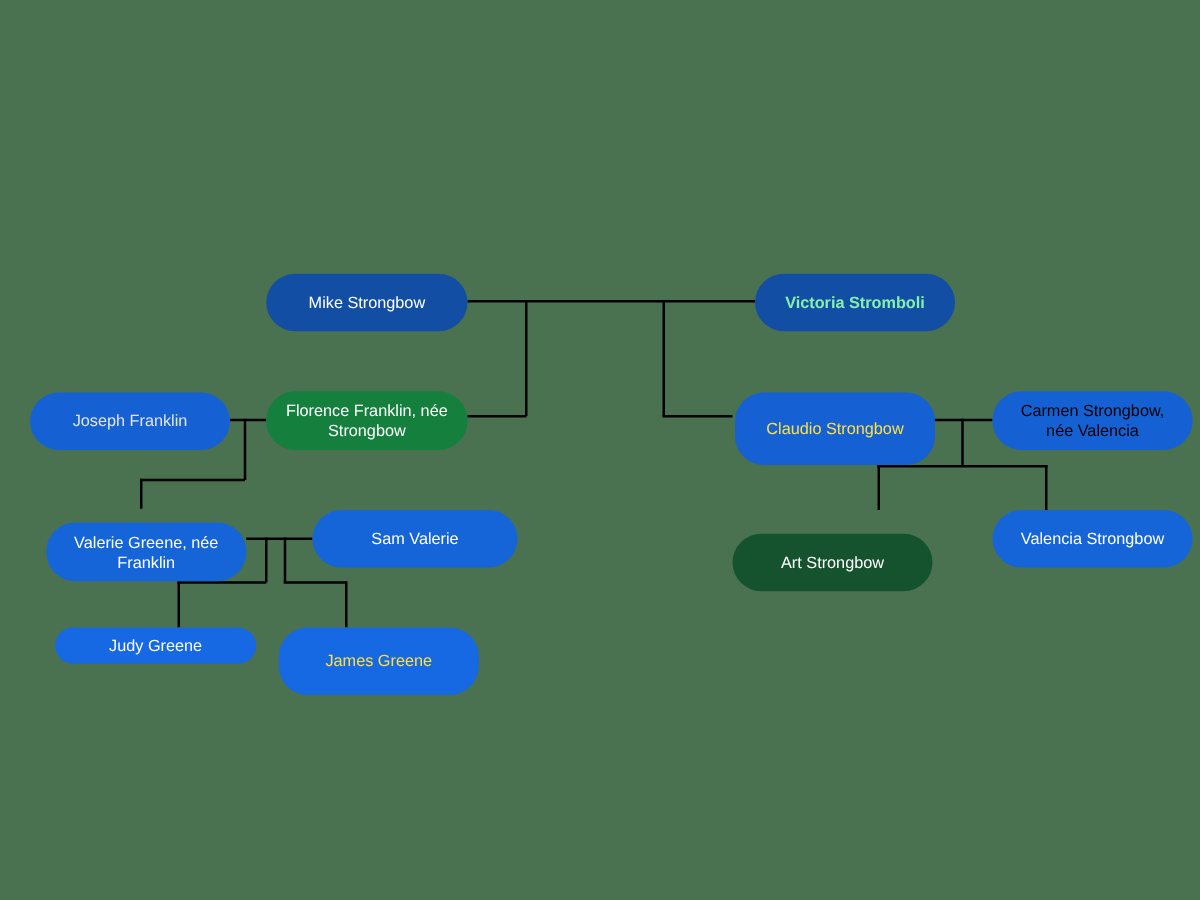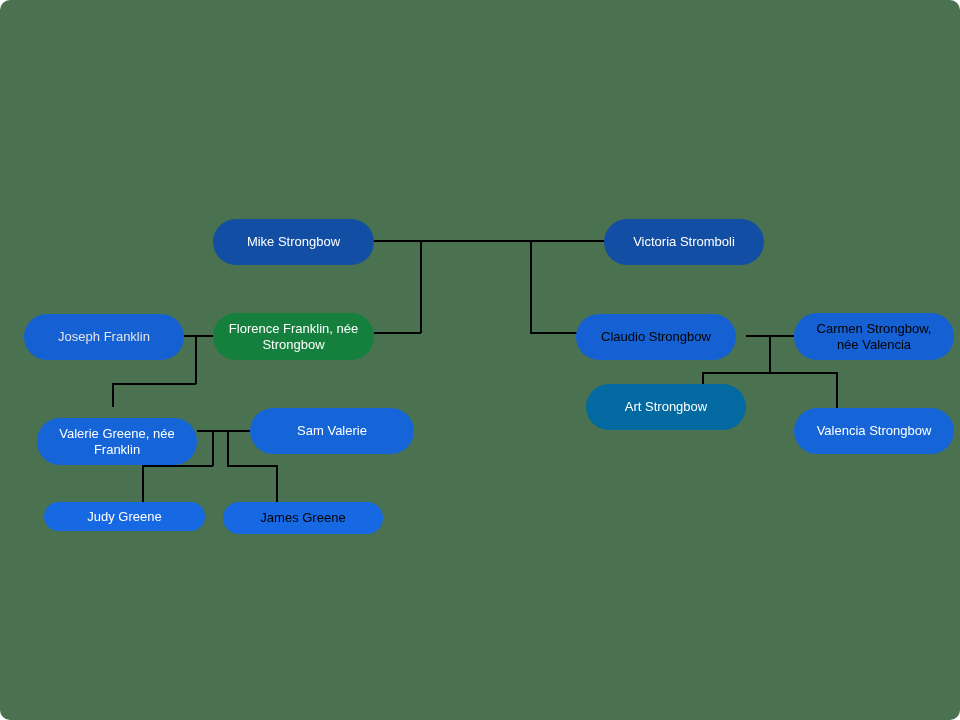--- a/index.html
+++ b/index.html
@@ -33,21 +33,21 @@
     cursor: default;
   }
   .edge {
     position: absolute;
     background: #000000;
   }
 </style>
 </head>
 <body>
 
-<div class="stage" style="background: rgb(74, 114, 80); border-radius: 10px;">
+<div class="stage" style="background: rgb(74, 114, 80);">
   <div>
       <div class="edge" style="left: 374px; top: 240px; width: 230px; height: 2px; background: rgb(0, 0, 0);"></div>
       <div class="edge" style="left: 420px; top: 240px; width: 2px; height: 93px; background: rgb(0, 0, 0);"></div>
       <div class="edge" style="left: 374px; top: 332px; width: 47px; height: 2px; background: rgb(0, 0, 0);"></div>
       <div class="edge" style="left: 530px; top: 240px; width: 2px; height: 93px; background: rgb(0, 0, 0);"></div>
       <div class="edge" style="left: 530px; top: 332px; width: 56px; height: 2px; background: rgb(0, 0, 0);"></div>
       <div class="edge" style="left: 184px; top: 335px; width: 29px; height: 2px; background: rgb(0, 0, 0);"></div>
       <div class="edge" style="left: 195px; top: 335px; width: 2px; height: 49px; background: rgb(0, 0, 0);"></div>
       <div class="edge" style="left: 112px; top: 383px; width: 84px; height: 2px; background: rgb(0, 0, 0);"></div>
       <div class="edge" style="left: 112px; top: 383px; width: 2px; height: 24px; background: rgb(0, 0, 0);"></div>
@@ -61,47 +61,47 @@
       <div class="edge" style="left: 746px; top: 335px; width: 48px; height: 2px; background: rgb(0, 0, 0);"></div>
       <div class="edge" style="left: 769px; top: 335px; width: 2px; height: 38px; background: rgb(0, 0, 0);"></div>
       <div class="edge" style="left: 702px; top: 372px; width: 136px; height: 2px; background: rgb(0, 0, 0);"></div>
       <div class="edge" style="left: 702px; top: 372px; width: 2px; height: 36px; background: rgb(0, 0, 0);"></div>
       <div class="edge" style="left: 836px; top: 372px; width: 2px; height: 36px; background: rgb(0, 0, 0);"></div>
     </div>
   <div>
       <div class="node" style="left: 213px; top: 219px; width: 161px; height: 46px; background: rgb(19, 78, 165); color: rgb(255, 255, 255);">
         <span>Mike Strongbow</span>
       </div>
-      <div class="node" style="left: 604px; top: 219px; width: 160px; height: 46px; background: rgb(19, 78, 165); color: #ffffff;">
+      <div class="node" style="left: 604px; top: 219px; width: 160px; height: 46px; background: rgb(19, 78, 165); color: #86efac; font-weight: bold;">
         <span>Victoria Stromboli</span>
       </div>
       <div class="node" style="left: 24px; top: 314px; width: 160px; height: 46px; background: rgb(21, 97, 212); color: #e5e5e5;">
         <span>Joseph Franklin</span>
       </div>
       <div class="node" style="left: 213px; top: 313px; width: 161px; height: 47px; background: #15803d; color: rgb(255, 255, 255);">
         <span>Florence Franklin, née Strongbow</span>
       </div>
-      <div class="node" style="left: 576px; top: 314px; width: 160px; height: 46px; background: rgb(21, 97, 212); color: #000000;">
+      <div class="node" style="left: 588px; top: 314px; width: 160px; height: 58px; background: rgb(21, 97, 212); color: #fde047;">
         <span>Claudio Strongbow</span>
       </div>
       <div class="node" style="left: 794px; top: 313px; width: 160px; height: 47px; background: rgb(21, 97, 212); color: #000000;">
         <span>Carmen Strongbow, née Valencia</span>
       </div>
       <div class="node" style="left: 37px; top: 418px; width: 160px; height: 47px; background: rgb(21, 101, 216); color: rgb(255, 255, 255);">
         <span>Valerie Greene, née Franklin</span>
       </div>
       <div class="node" style="left: 250px; top: 408px; width: 164px; height: 46px; background: rgb(21, 101, 216); color: rgb(255, 255, 255);">
         <span>Sam Valerie</span>
       </div>
-      <div class="node" style="left: 586px; top: 384px; width: 160px; height: 46px; background: #0369a1; color: rgb(255, 255, 255);">
+      <div class="node" style="left: 586px; top: 427px; width: 160px; height: 46px; background: #14532d; color: rgb(255, 255, 255);">
         <span>Art Strongbow</span>
       </div>
       <div class="node" style="left: 794px; top: 408px; width: 160px; height: 46px; background: rgb(21, 101, 216); color: rgb(255, 255, 255);">
         <span>Valencia Strongbow</span>
       </div>
       <div class="node" style="left: 44px; top: 502px; width: 161px; height: 29px; background: rgb(22, 104, 227); color: rgb(255, 255, 255);">
         <span>Judy Greene</span>
       </div>
-      <div class="node" style="left: 223px; top: 502px; width: 160px; height: 32px; background: rgb(22, 104, 227); color: #000000;">
+      <div class="node" style="left: 223px; top: 502px; width: 160px; height: 54px; background: rgb(22, 104, 227); color: #fde047;">
         <span>James Greene</span>
       </div>
     </div>
 </div>
 
 </body></html>

